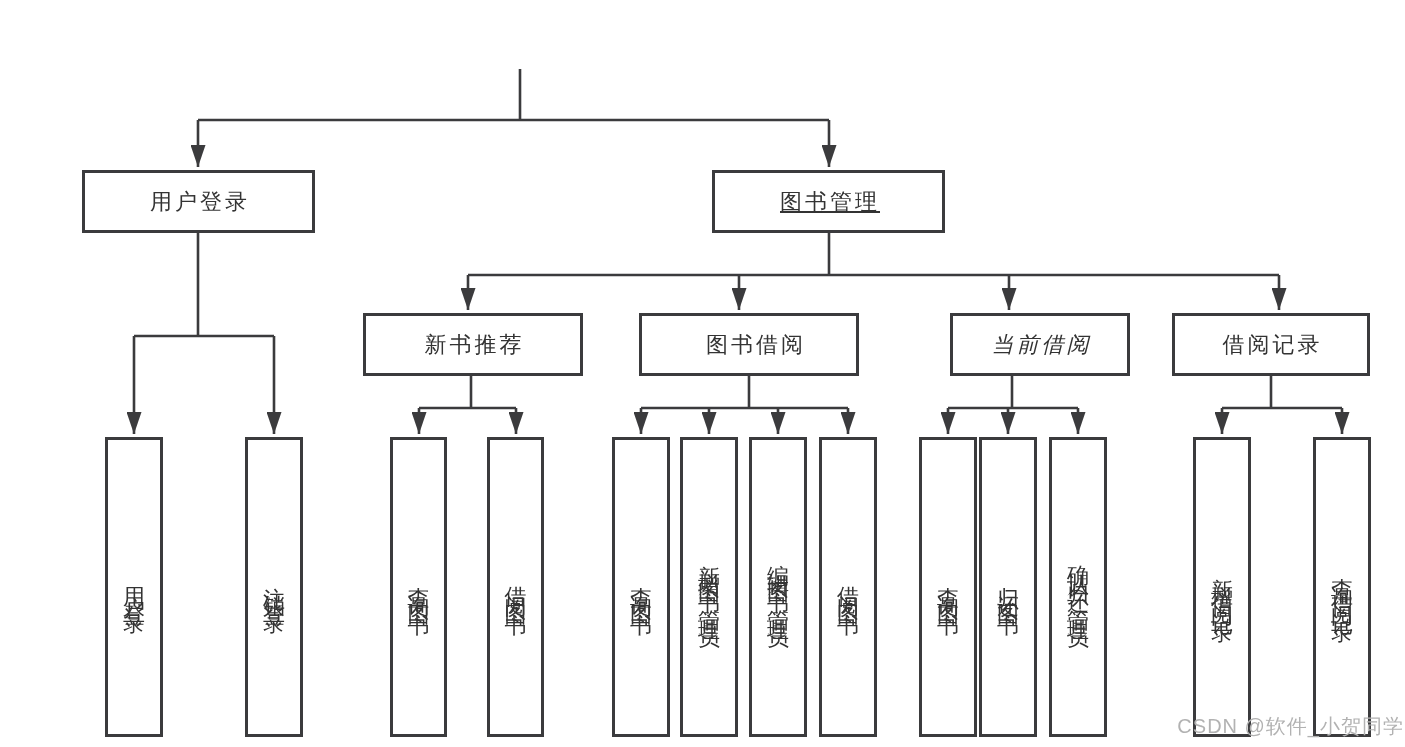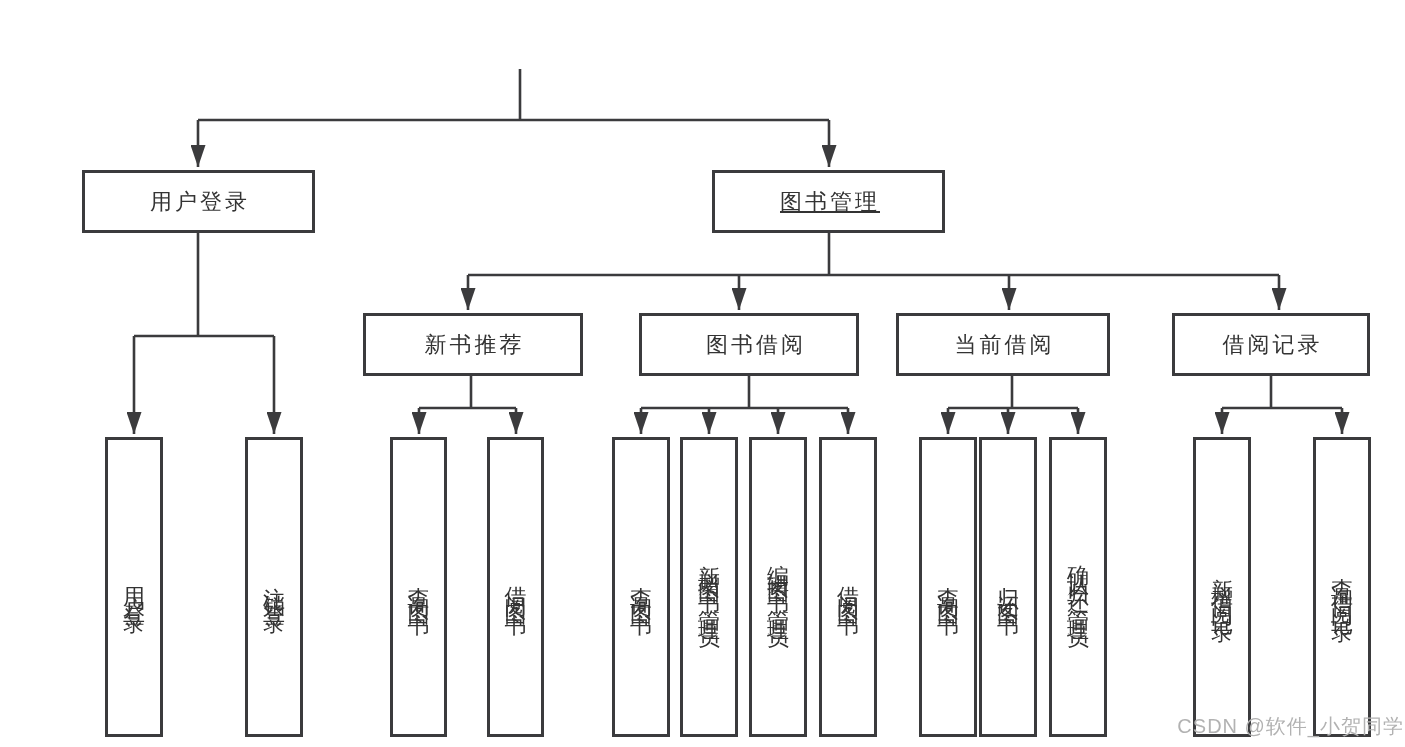--- a/index.html
+++ b/index.html
@@ -111,21 +111,21 @@
       <path d="M1342,408 V434" marker-end="url(#arrow)"></path>
     </g>
   </svg>
 
 
   <div class="node h" style="left:82px; top:170px; width:233px; height:63px;">用户登录</div>
   <div class="node h" style="left:712px; top:170px; width:233px; height:63px;text-decoration:underline;">图书管理</div>
 
   <div class="node h" style="left:363px; top:313px; width:220px; height:63px;">新书推荐</div>
   <div class="node h" style="left:639px; top:313px; width:220px; height:63px;padding-left:11px;">图书借阅</div>
-  <div class="node h" style="left:896px; top:313px; width:214px; height:63px;">当前借阅</div>
+  <div class="node h" style="left:950px; top:313px; width:180px; height:63px;font-style:italic;">当前借阅</div>
   <div class="node h" style="left:1172px; top:313px; width:198px; height:63px;">借阅记录</div>
 
   <div class="node" style="left:105px; top:437px; width:58px; height:300px;">
     <span class="leaf-text">用户登录</span>
   </div>
   <div class="node" style="left:245px; top:437px; width:58px; height:300px;">
     <span class="leaf-text">注销登录</span>
   </div>
 
   <div class="node" style="left:390px; top:437px; width:57px; height:300px;">

